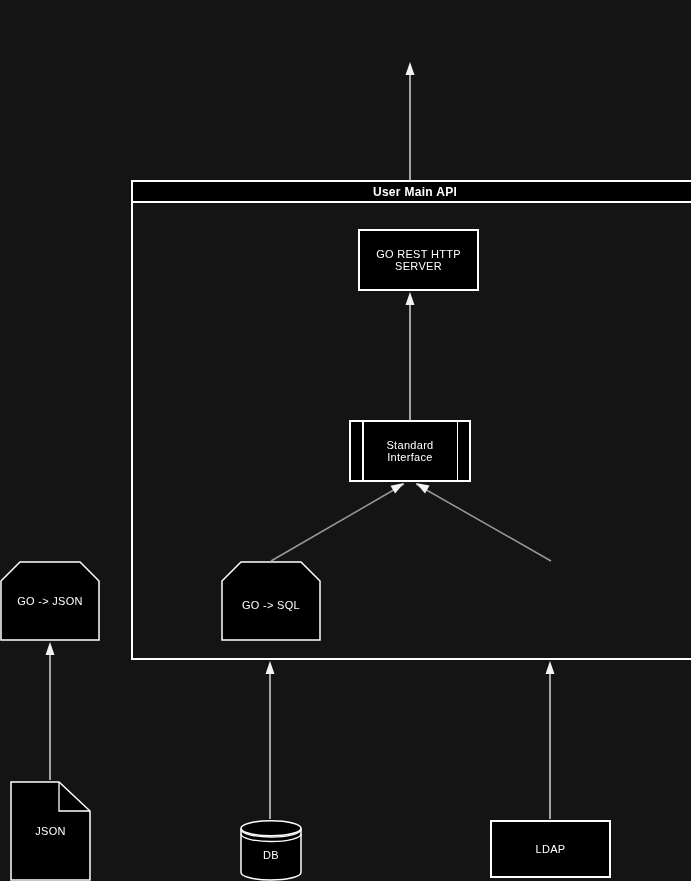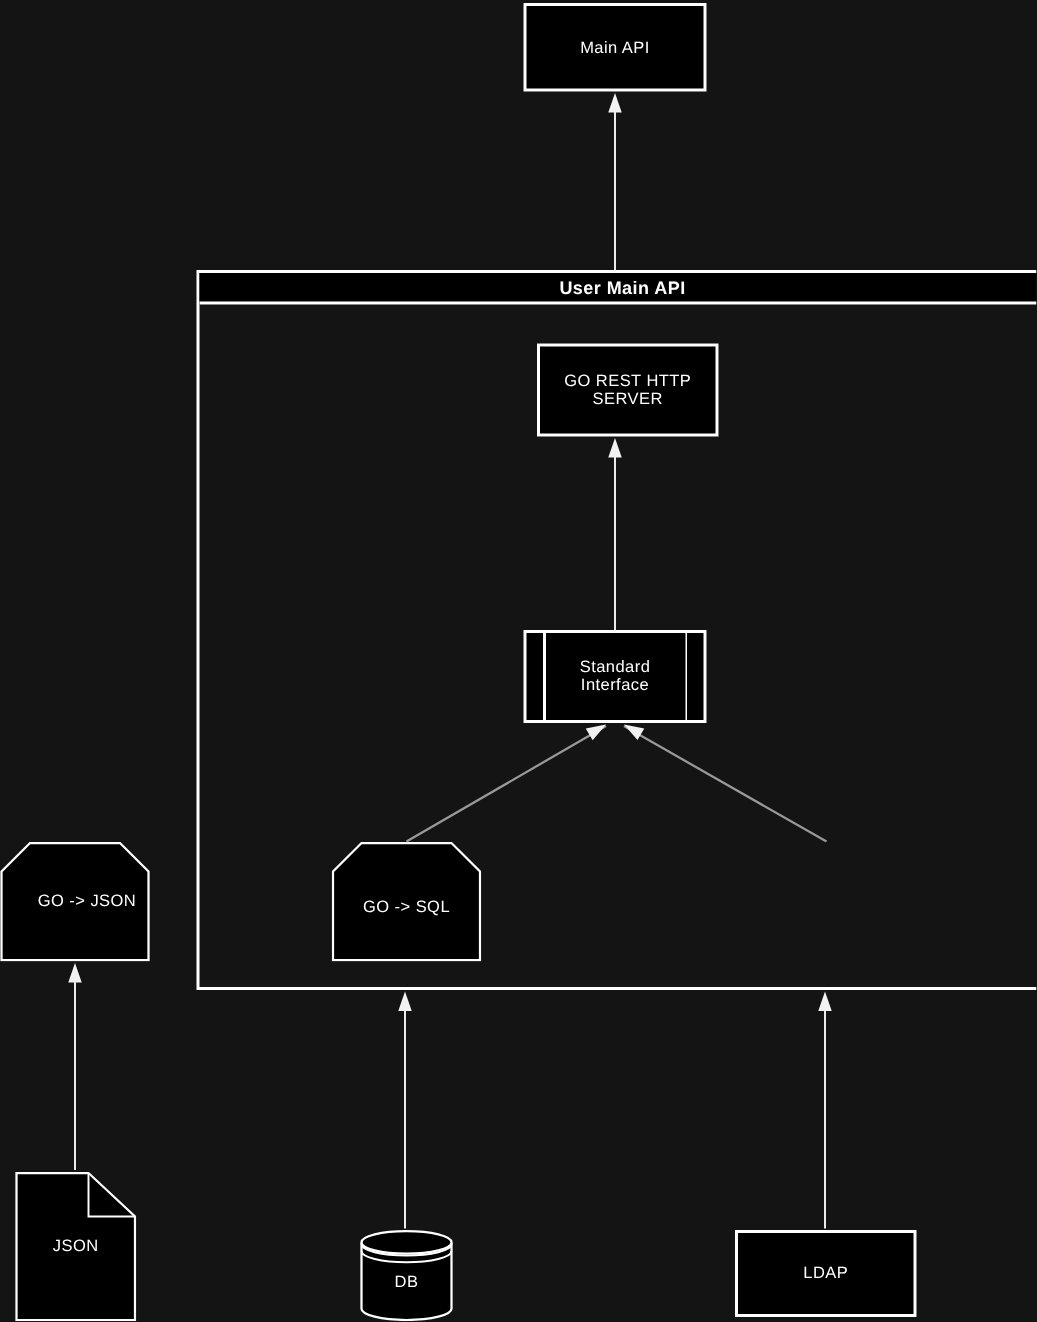--- a/index.html
+++ b/index.html
@@ -67,21 +67,21 @@
   .shape .lbl {
     position: absolute;
     left: 0; top: 0; right: 0; bottom: 0;
     display: flex;
     align-items: center;
     justify-content: center;
     text-align: center;
     font-size: 11px;
     letter-spacing: 0.3px;
   }
-  #go-json { left: 0px;   top: 561px; width: 100px; height: 80px; padding-left: 16px; }
+  #go-json { left: 0px;   top: 561px; width: 100px; height: 80px; }
   #go-sql  { left: 221px; top: 561px; width: 100px; height: 88px; }
   #go-ldap { left: 501px; top: 561px; width: 100px; height: 80px; }
   #json-doc { left: 10px;  top: 781px; width: 81px;  height: 100px; }
   #db-cyl   { left: 240px; top: 820px; width: 62px;  height: 61px; }
   #db-cyl .lbl { padding-top: 9px; }
 
   #connectors {
     position: absolute;
     left: 0; top: 0;
     z-index: 3;
@@ -122,23 +122,20 @@
     <g>
       <line class="wline" x1="270" y1="673" x2="270" y2="819"></line>
       <polygon class="whead" points="270,661 265.5,674 274.5,674"></polygon>
     </g>
     <g>
       <line class="wline" x1="550" y1="673" x2="550" y2="819"></line>
       <polygon class="whead" points="550,661 545.5,674 554.5,674"></polygon>
     </g>
   </svg>
 
-  <div class="node" id="main-api">
-    <span>Main API</span>
-  </div>
 
   <div id="frame">
     <div id="frame-header">
       <span>User Main API</span>
     </div>
   </div>
 
   <div class="node" id="go-rest">
     <span>GO REST HTTP SERVER</span>
   </div>

